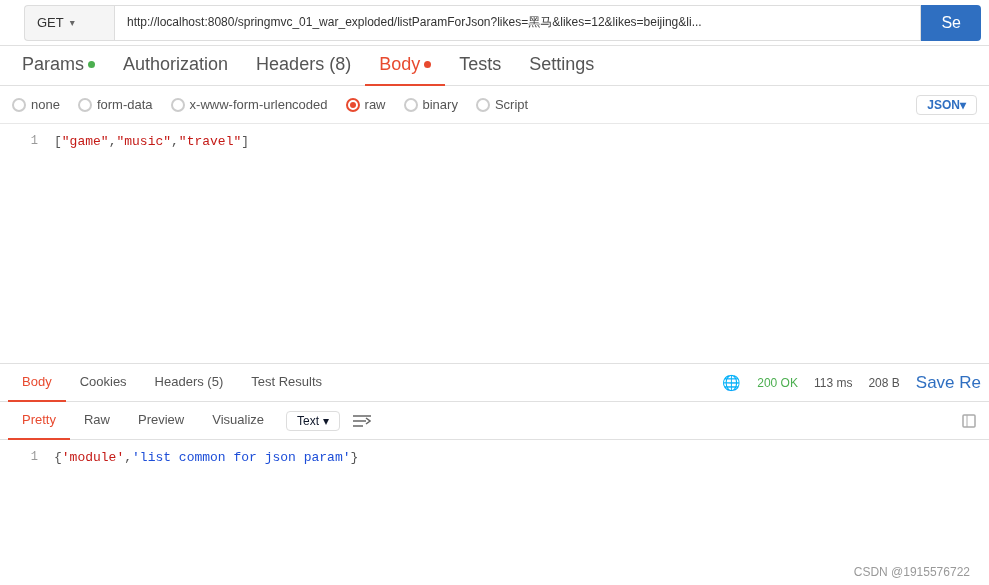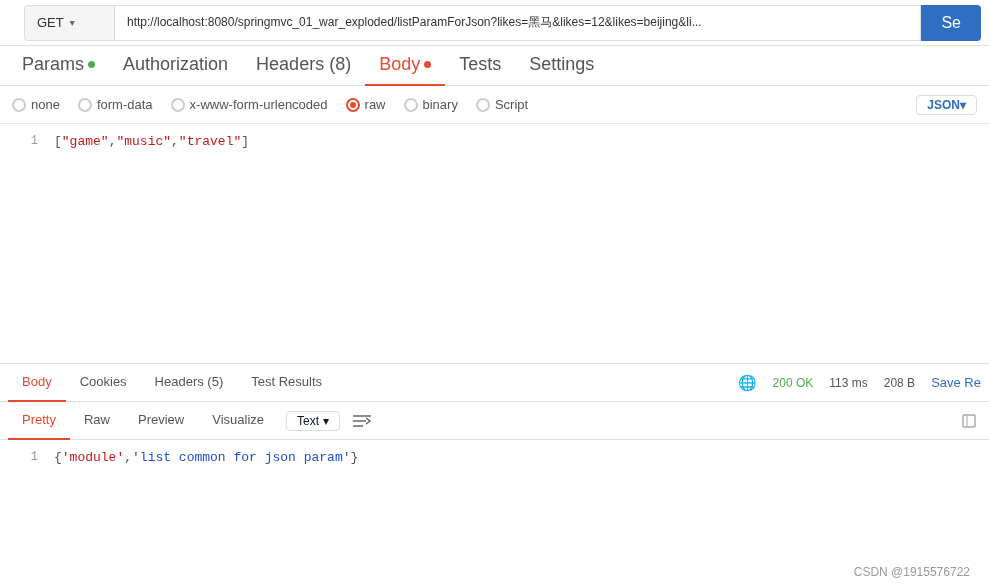--- a/index.html
+++ b/index.html
@@ -198,21 +198,21 @@
     }
     .response-meta {
       display: flex;
       align-items: center;
       gap: 16px;
       margin-left: auto;
     }
     .status-ok { color: #4caf50; font-size: 12px; }
     .meta-val { color: #555; font-size: 12px; }
     .globe-icon { font-size: 15px; color: #888; }
-    .save-re { color: #2f6fc1; font-size: 13px; font-weight: 500; cursor: pointer; }
+    .save-re { color: #2f6fc1; font-size: 17px; font-weight: 500; cursor: pointer; }
 
     
     .resp-body-tabs {
       display: flex;
       align-items: center;
       height: 38px;
       border-bottom: 1px solid #e0e0e0;
       padding: 0 8px;
       gap: 0;
       justify-content: flex-end;

